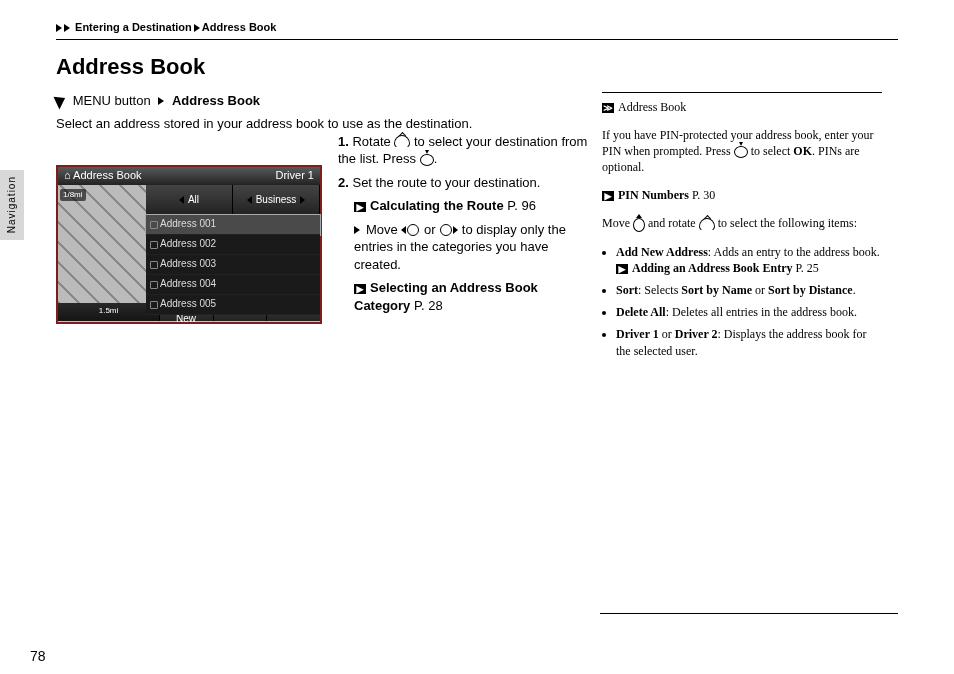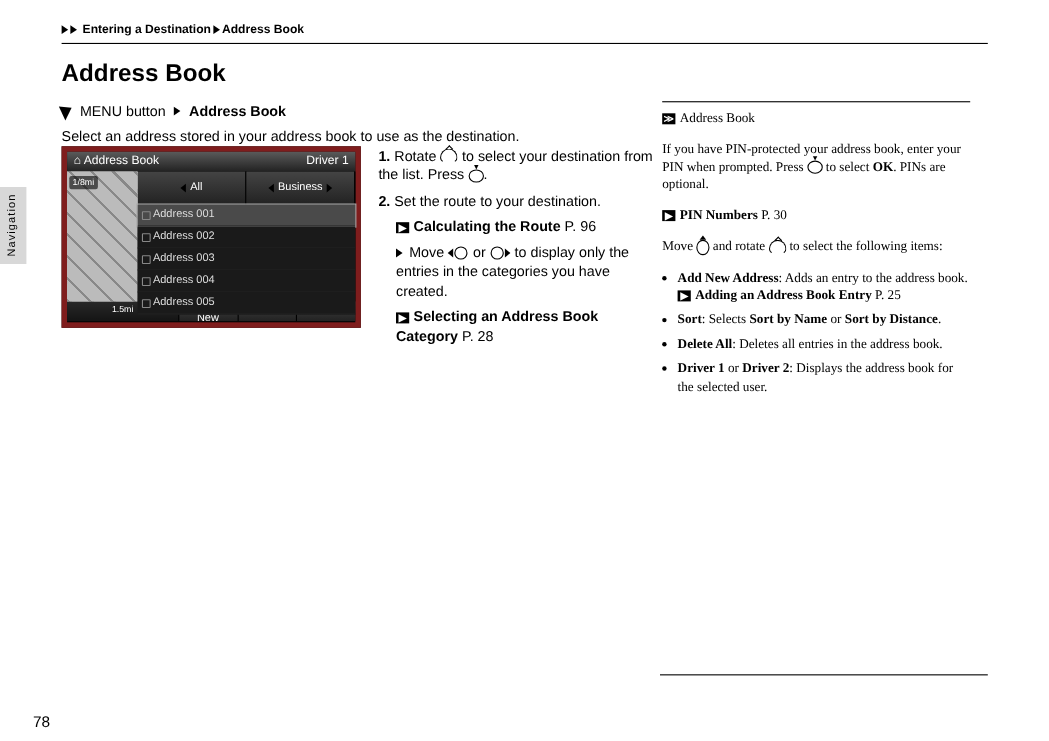--- a/index.html
+++ b/index.html
@@ -81,39 +81,40 @@
     vertical-align: middle;
   }
   .intro { margin-bottom: 0; }
 
   .content-row { display: flex; gap: 16px; }
 
   
   .shot {
     width: 262px;
     height: 155px;
-    border: 5px solid #7f1d1d;
-    background: #000000;
+    border: 2px solid #7f1d1d;
+    background: #c4b5fd;
     color: #fff;
     font-size: 10px;
     position: relative;
     flex: none;
+    margin-top: 32px;
   }
   .shot-top {
     height: 18px;
     background: linear-gradient(#5a5a5a,#222);
     display: flex;
     align-items: center;
     justify-content: space-between;
     padding: 0 6px;
     font-size: 11px;
   }
   .shot-body { display: flex; height: 118px; }
   .shot-map {
-    width: 64px;
+    width: 88px;
     background: repeating-linear-gradient(45deg,#888 0 2px,#bbb 2px 14px),
                 repeating-linear-gradient(-45deg,#888 0 2px,#bbb 2px 14px);
     background-color:#aaa;
     position: relative;
   }
   .shot-map .scale1 {
     position:absolute; top:4px; left:2px;
     background:rgba(0,0,0,.6); padding:1px 3px; font-size:8px; border-radius:2px;
   }
   .shot-list { flex:1; background:#111; }

